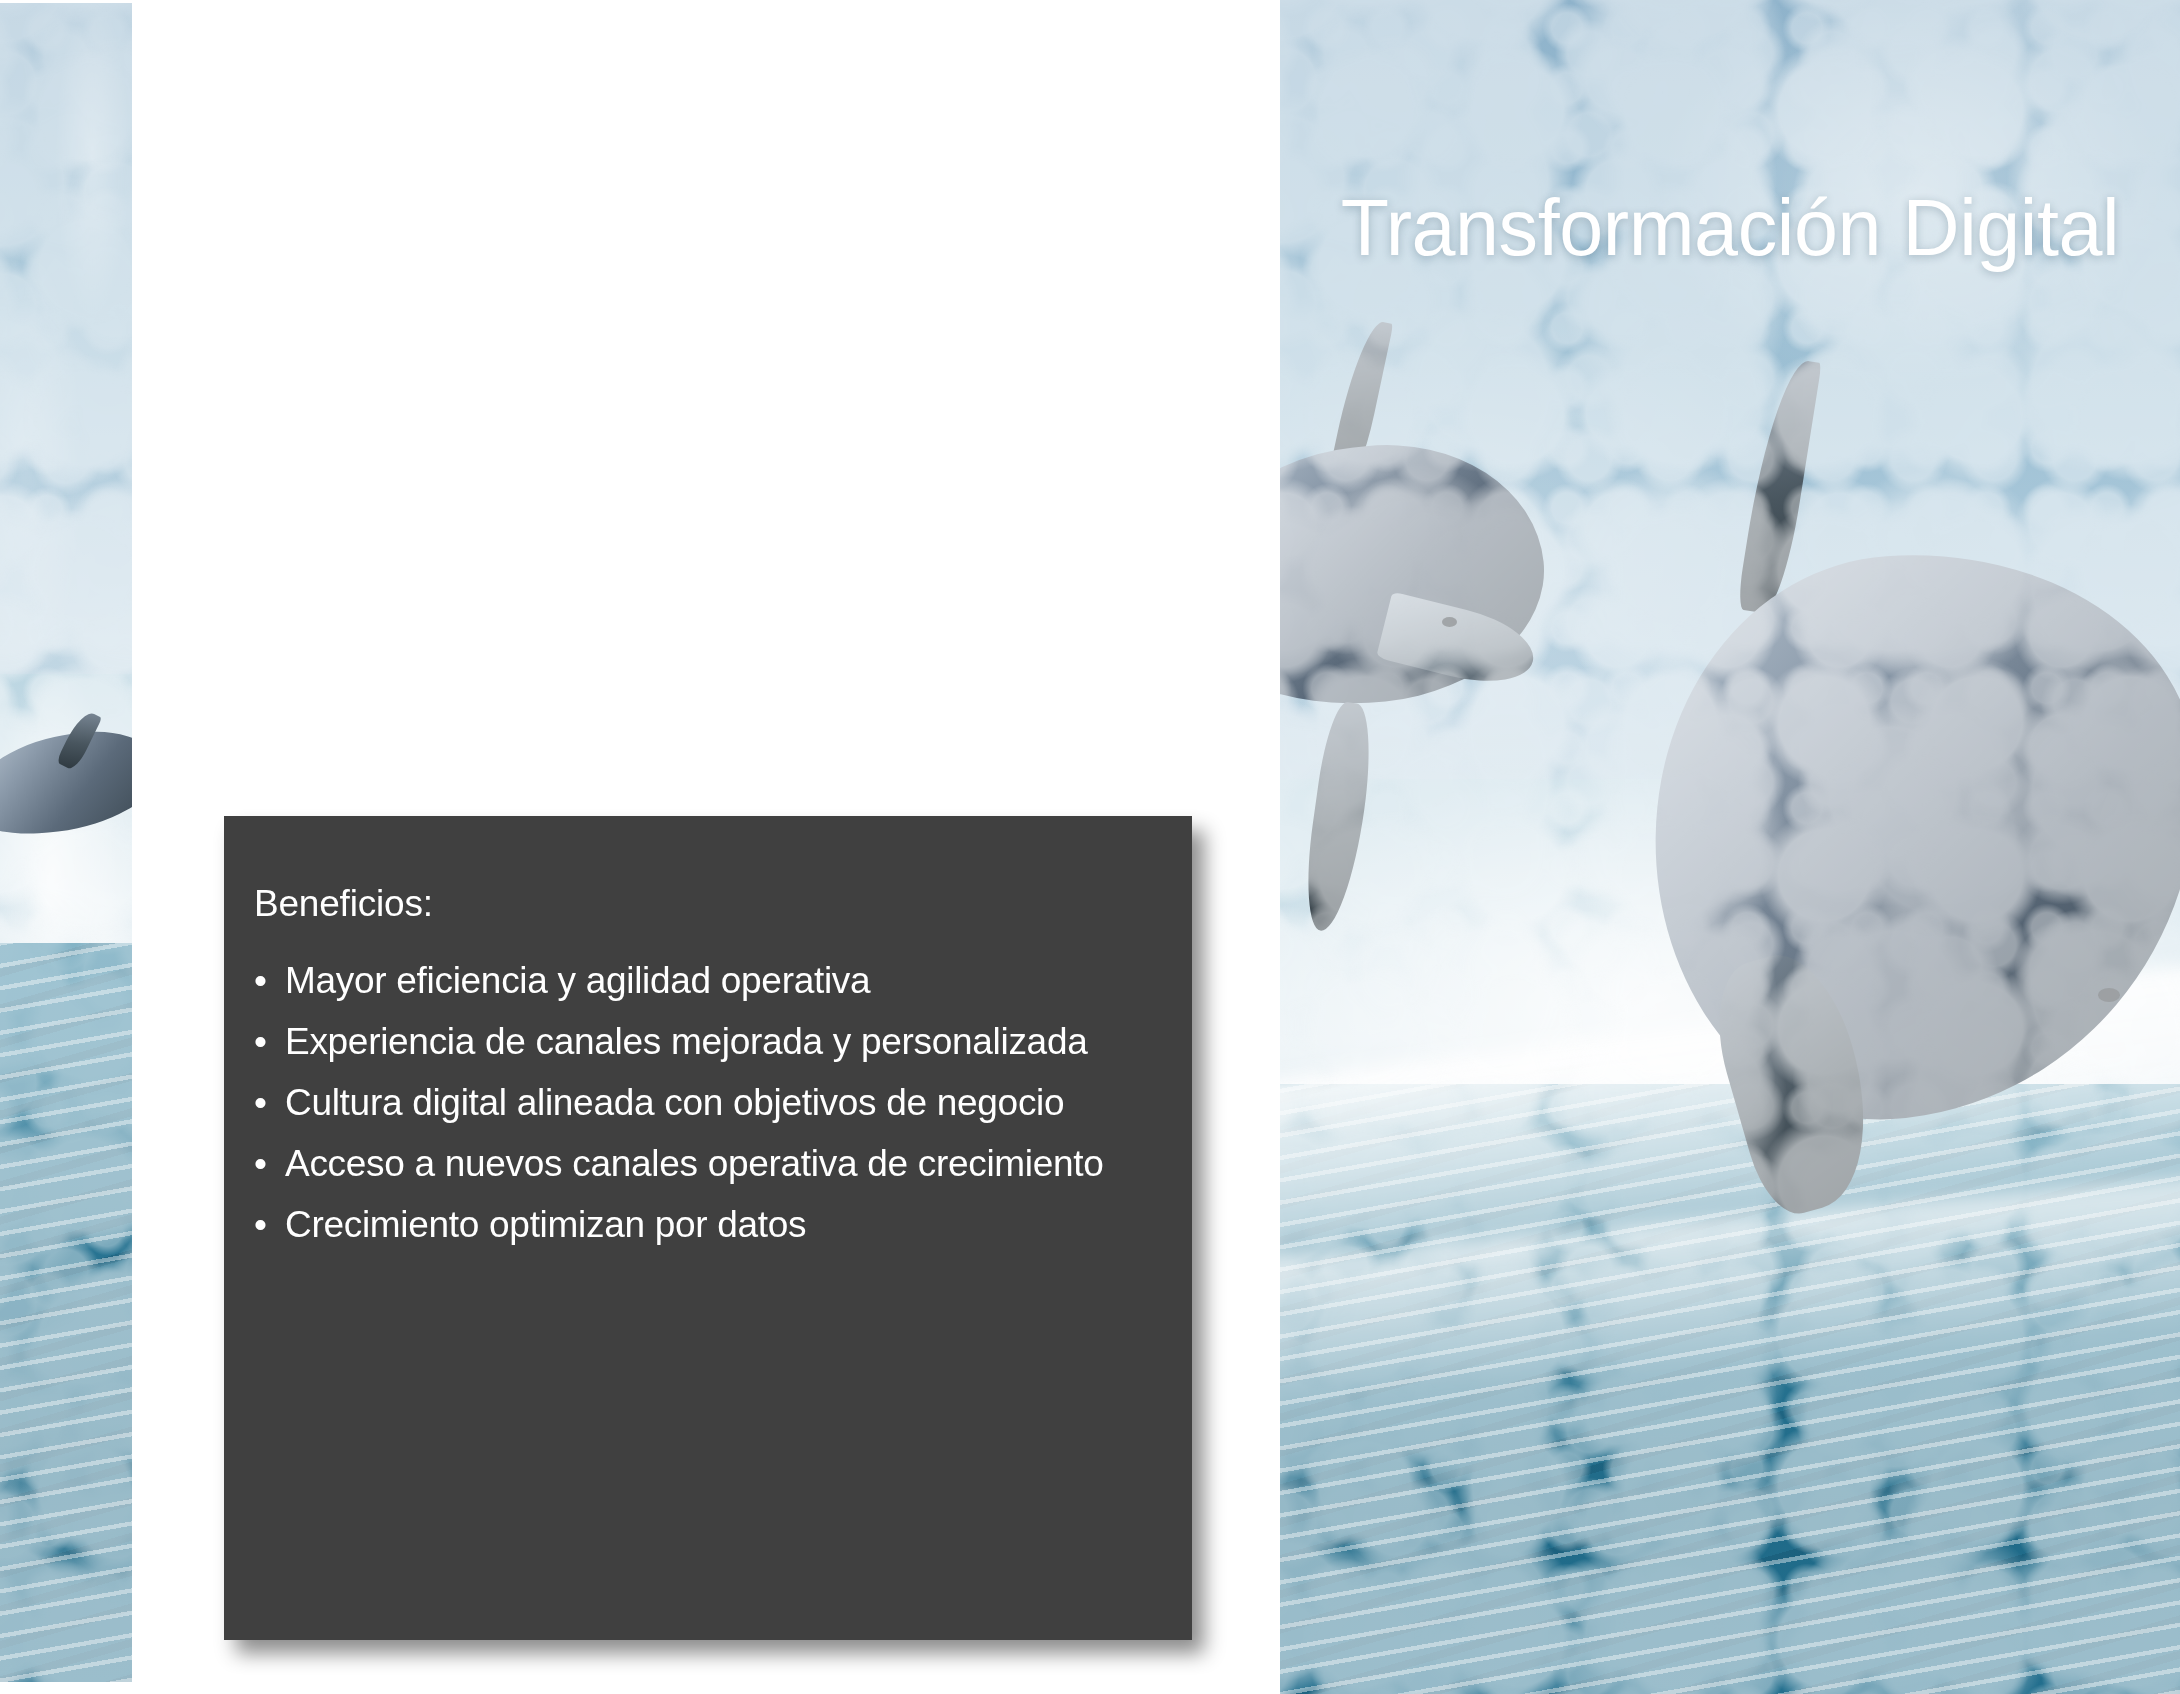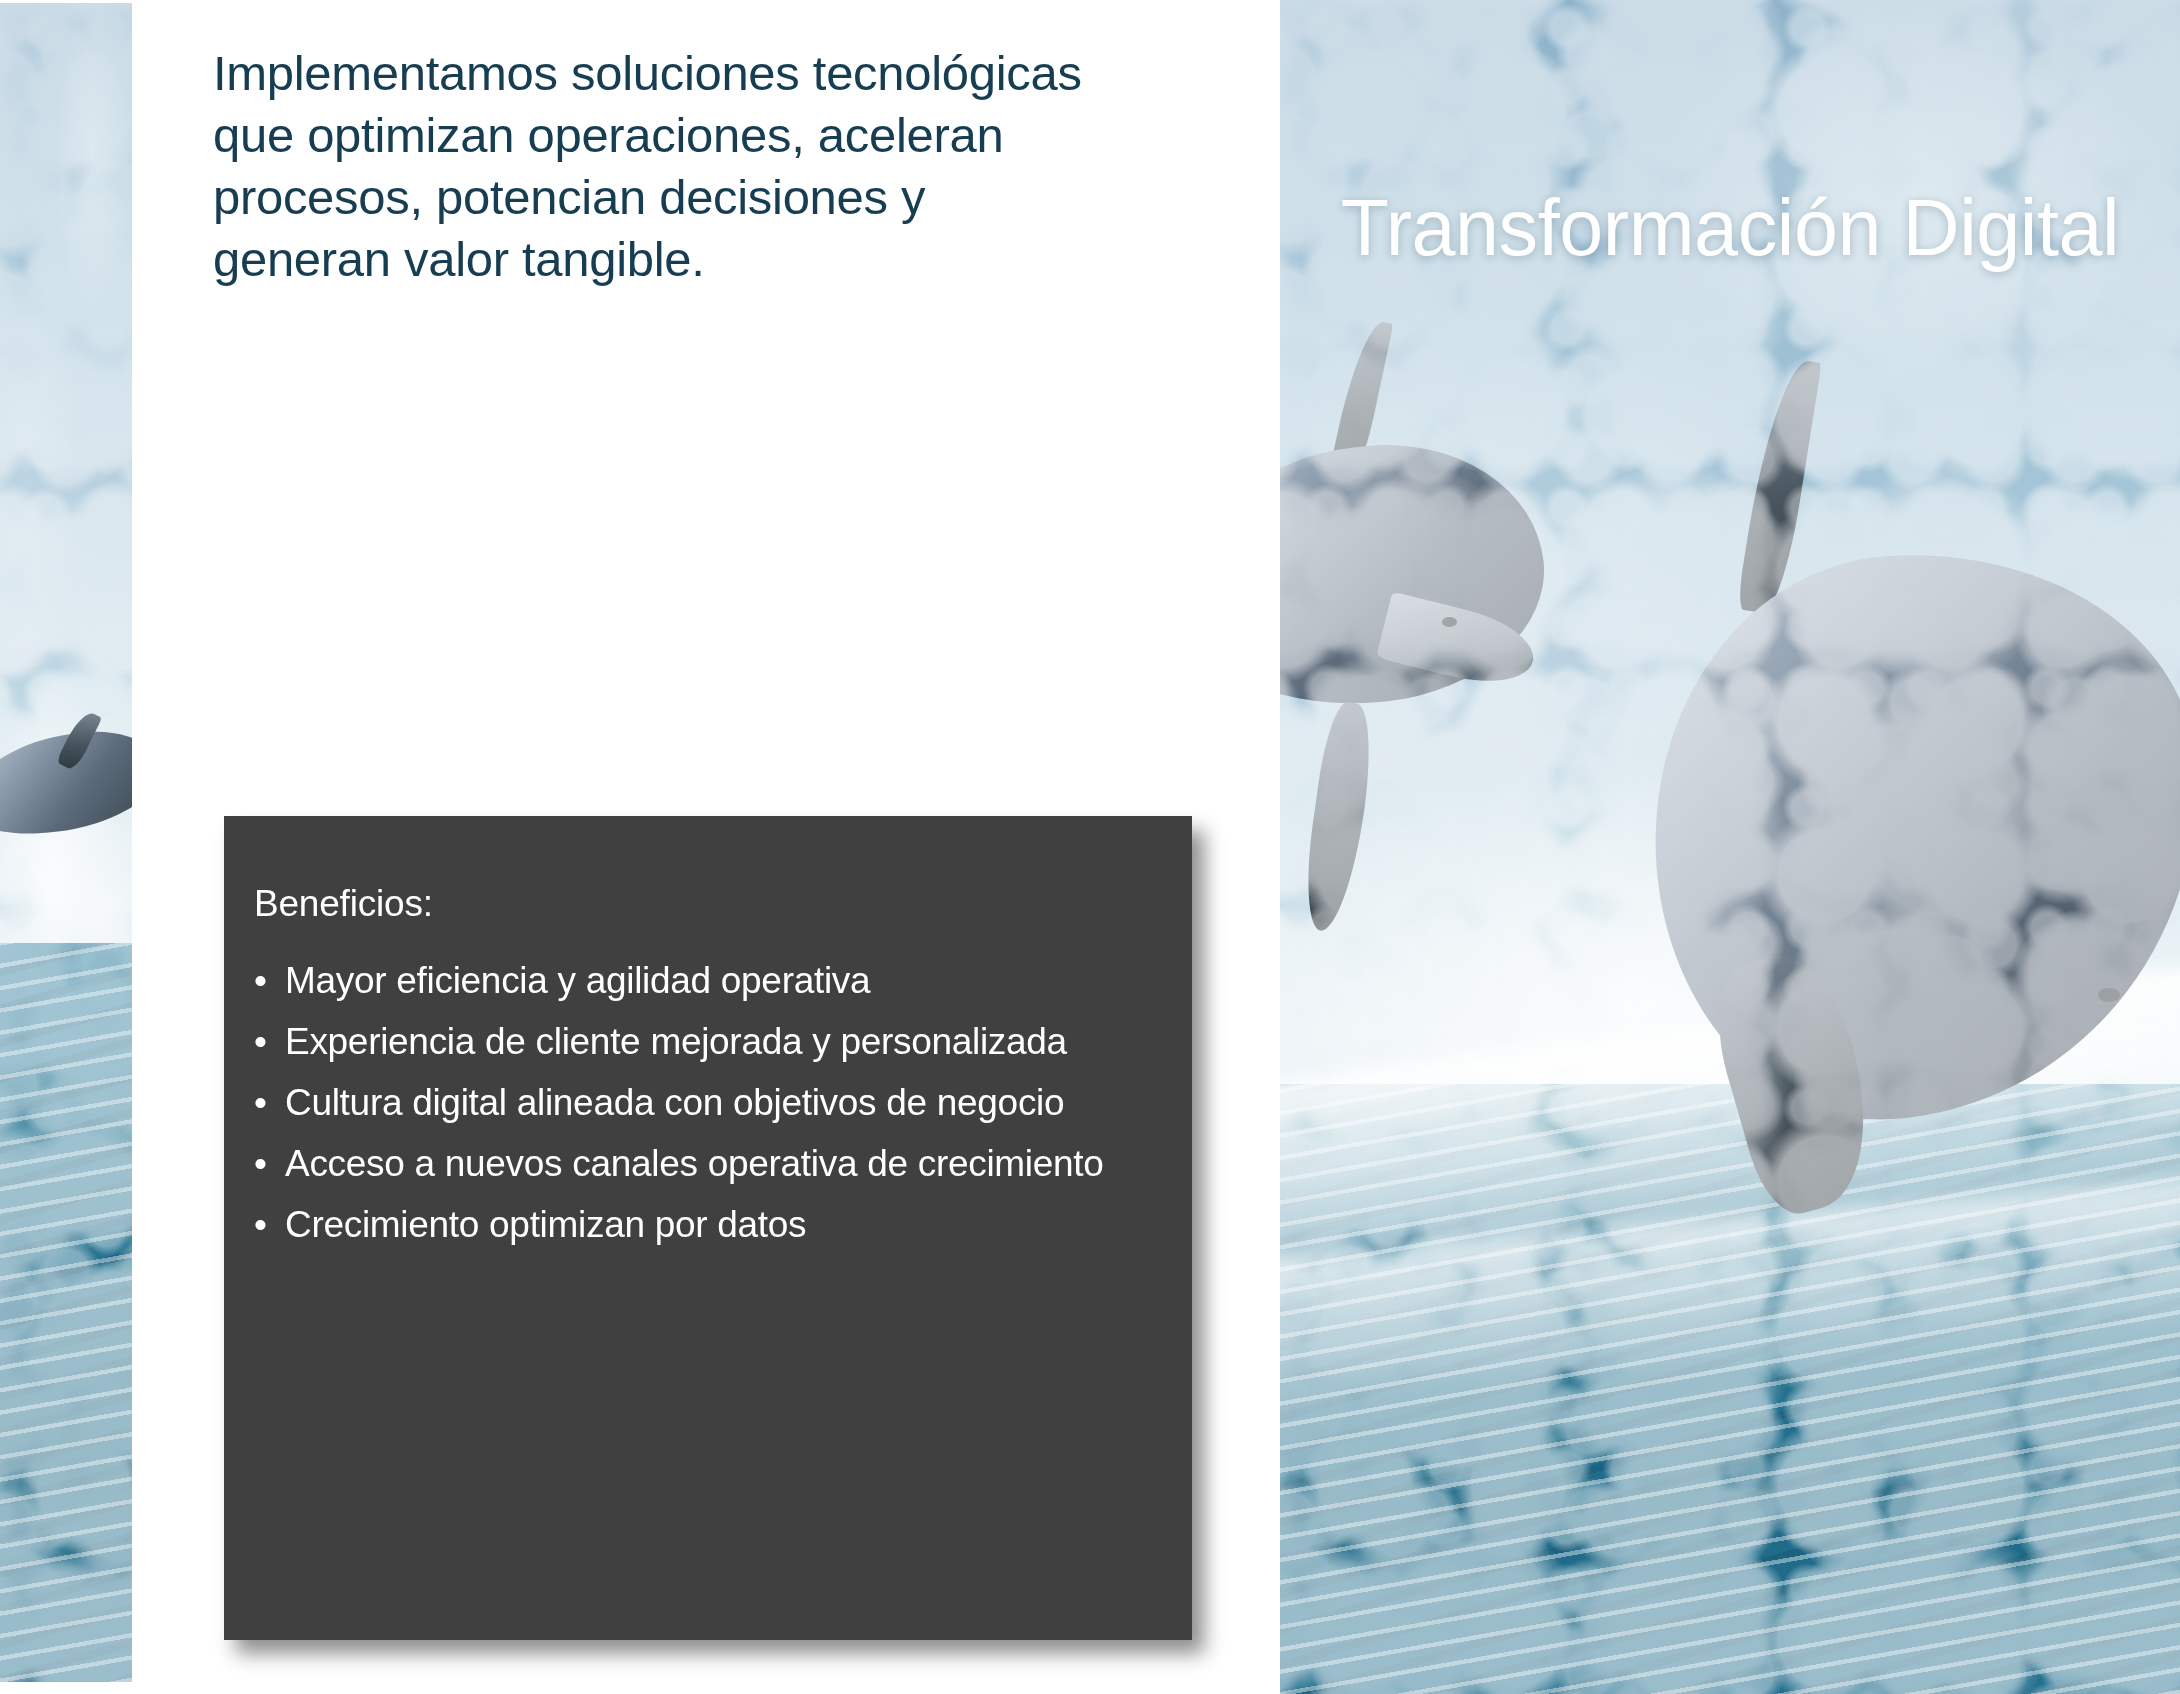--- a/index.html
+++ b/index.html
@@ -171,33 +171,32 @@
   <div class="spray"></div>
 
   <div class="dolphin" style="left:-34px;top:716px;width:196px;height:128px;">
     <div class="d-body" style="left:0;top:17px;width:196px;height:94px;transform:rotate(-12deg);"></div>
     <div class="d-fin" style="left:102px;top:-8.5px;width:22px;height:60px;border-radius:60% 10% 40% 20%;transform:rotate(26deg);"></div>
   </div>
 </div>
 
 <div id="content">
 
-  <p id="body-paragraph">Implementamos soluciones tecnológicas que optimizan operaciones, aceleran procesos, potencian decisiones y generan valor tangible.</p>
 
   <div id="benefits-card">
     <div id="benefits-title">Beneficios:</div>
 
     <ul id="benefits-list">
       <li>
         <span class="bullet-dot">•</span>
         <span>Mayor eficiencia y agilidad operativa</span>
       </li>
       <li>
         <span class="bullet-dot">•</span>
-        <span>Experiencia de cliente mejorada y personalizada</span>
+        <span>Experiencia de canales mejorada y personalizada</span>
       </li>
       <li>
         <span class="bullet-dot">•</span>
         <span>Cultura digital alineada con objetivos de negocio</span>
       </li>
       <li>
         <span class="bullet-dot">•</span>
         <span>Acceso a nuevos canales operativa de crecimiento</span>
       </li>
       <li>

